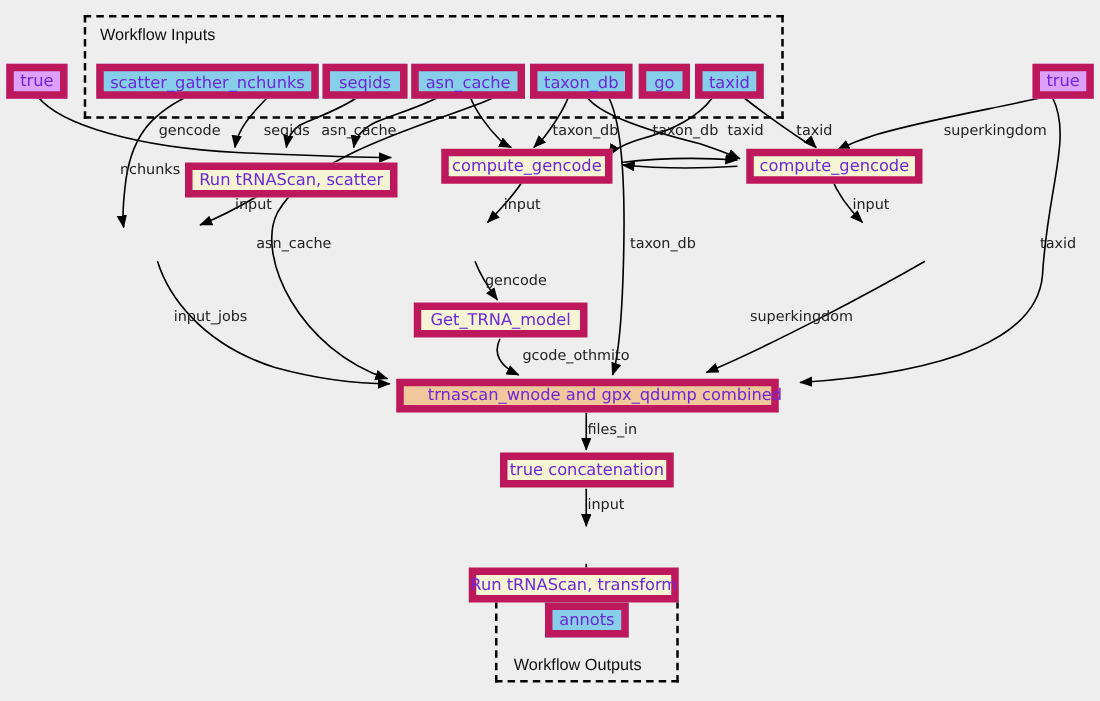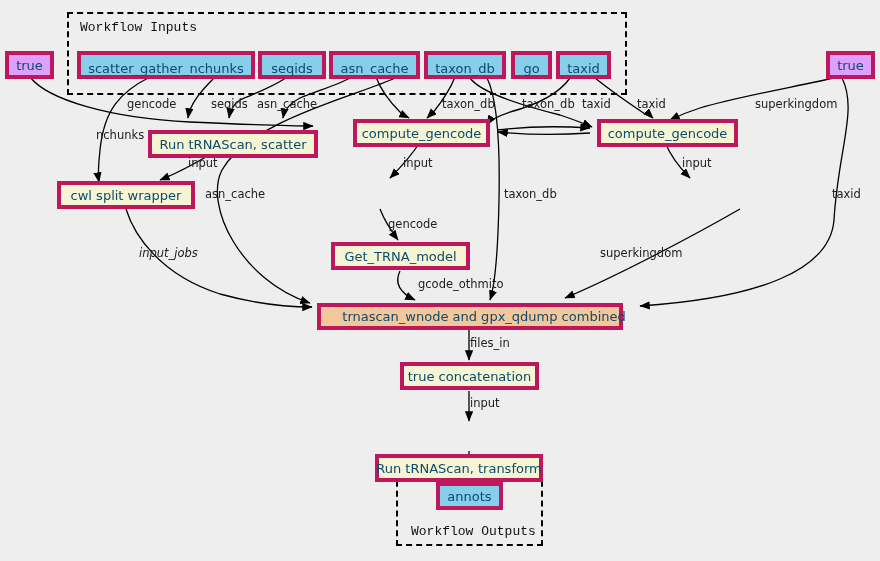--- a/index.html
+++ b/index.html
@@ -19,45 +19,45 @@
     position: absolute;
     left: 0;
     top: 0;
     width: 880px;
     height: 561px;
     pointer-events: none;
   }
   .node {
     position: absolute;
     box-sizing: border-box;
-    border: 4px solid #be185d;
+    border: 6px solid #be185d;
     display: flex;
     align-items: center;
     justify-content: center;
     font-size: 13px;
-    color: #0c4a6e;
+    color: #6d28d9;
     white-space: nowrap;
     line-height: 1;
     z-index: 3;
   }
   .node.input  { background: #87ceeb; align-items: flex-end; }
   .node.output { background: #87ceeb; }
   .node.bool   { background: #dda0ff; }
   .node.step   { background: #f5f5d5; }
   .node.high   { background: #f2c79c; padding-left: 28px; }
   .cluster {
     position: absolute;
     box-sizing: border-box;
     border: 2px dashed #000000;
     background: transparent;
     z-index: 1;
   }
   .cluster-label {
     position: absolute;
-    font-family: Liberation Mono, monospace;
+    font-family: Liberation Sans, sans-serif;
     font-size: 13px;
     color: #101010;
     white-space: nowrap;
     z-index: 2;
   }
   .elabel {
     position: absolute;
     font-size: 11.5px;
     color: #202020;
     white-space: nowrap;
@@ -176,23 +176,20 @@
   </div>
 
   <div class="node step" style="left:353px; top:119px; width:137px; height:28px;">
     <span>compute_gencode</span>
   </div>
 
   <div class="node step" style="left:597px; top:119px; width:141px; height:28px;">
     <span>compute_gencode</span>
   </div>
 
-  <div class="node step" style="left:57px; top:181px; width:138px; height:28px;">
-    <span>cwl split wrapper</span>
-  </div>
 
 
 
   <div class="node step" style="left:331px; top:242px; width:139px; height:28px;">
     <span>Get_TRNA_model</span>
   </div>
 
   <div class="node high" style="left:317px; top:303px; width:306px; height:27px;">
     <span>trnascan_wnode and gpx_qdump combined</span>
   </div>
@@ -223,21 +220,21 @@
   <div class="elabel" style="left:188px; top:158px;">input</div>
   <div class="elabel" style="left:403px; top:158px;">input</div>
   <div class="elabel" style="left:682px; top:158px;">input</div>
 
   <div class="elabel" style="left:205px; top:189px;">asn_cache</div>
   <div class="elabel" style="left:504px; top:189px;">taxon_db</div>
   <div class="elabel" style="left:832px; top:189px;">taxid</div>
 
   <div class="elabel" style="left:388px; top:219px;">gencode</div>
 
-  <div class="elabel" style="left:139px; top:248px;font-style:italic;">input_jobs</div>
+  <div class="elabel" style="left:139px; top:248px;">input_jobs</div>
   <div class="elabel" style="left:600px; top:248px;">superkingdom</div>
 
   <div class="elabel" style="left:418px; top:279px;">gcode_othmito</div>
 
   <div class="elabel" style="left:470px; top:338px;">files_in</div>
   <div class="elabel" style="left:470px; top:398px;">input</div>
 
 </div>
 
 </body></html>

